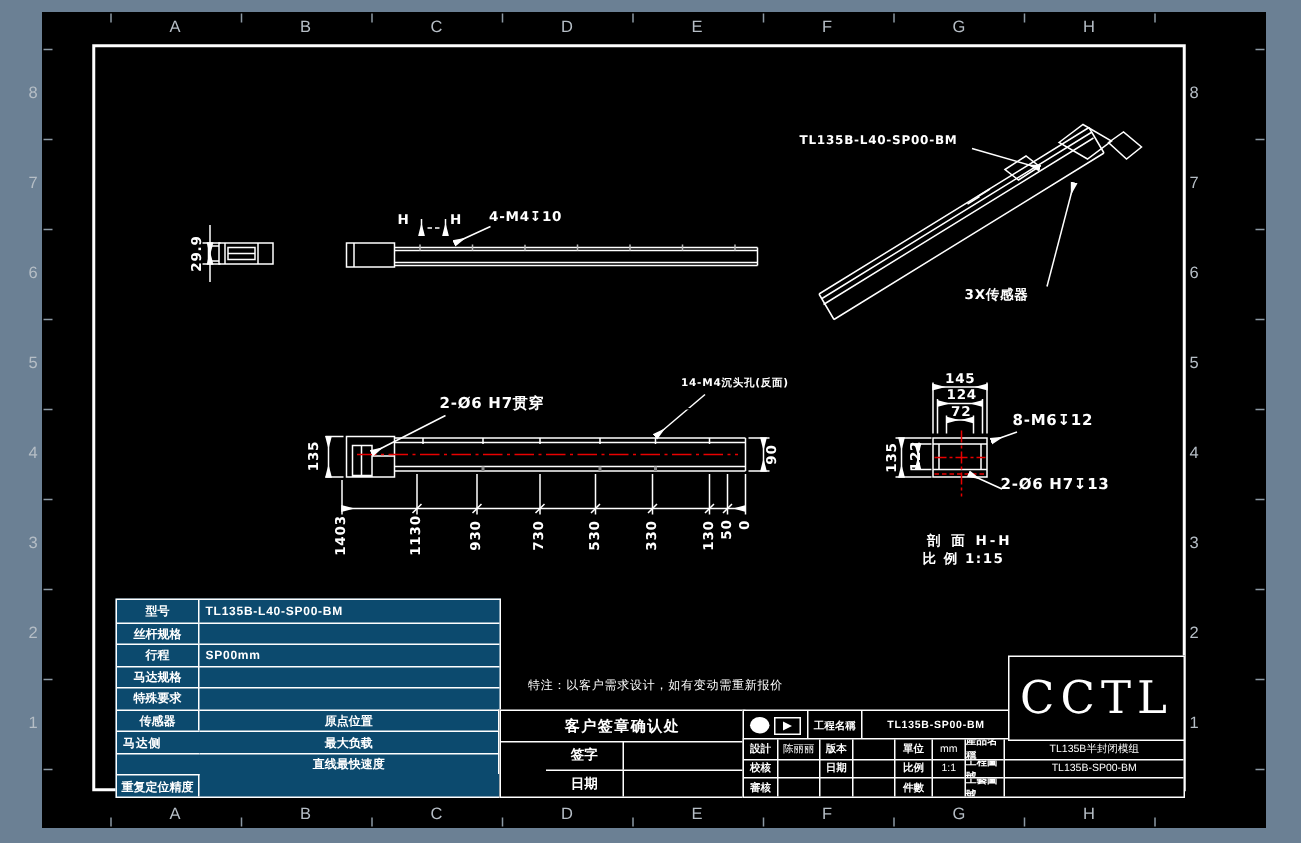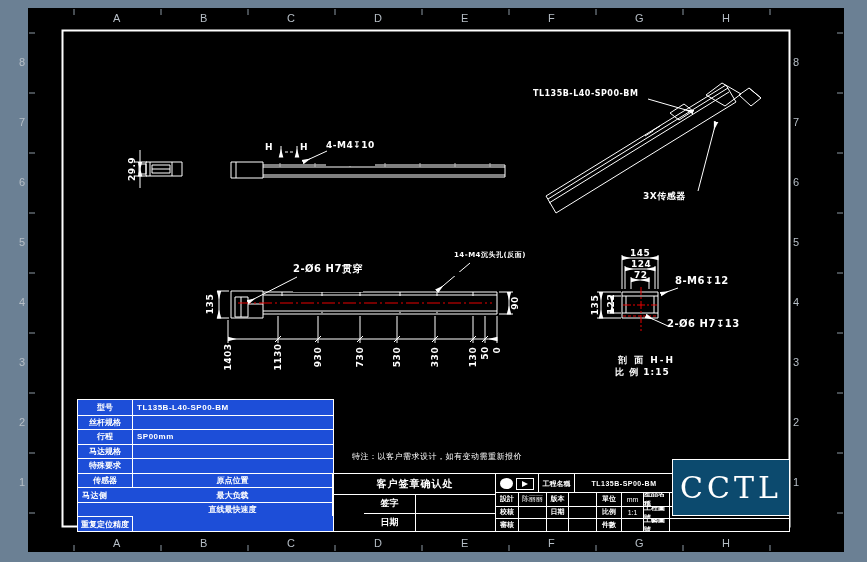--- a/index.html
+++ b/index.html
@@ -3,25 +3,25 @@
 <meta charset="utf-8">
 <style>
   html,body{margin:0;padding:0;}
   body{width:867px;height:562px;background:#6b8094;position:relative;overflow:hidden;
        font-family:"Liberation Sans",sans-serif;}
   .sheet{position:absolute;left:28px;top:8px;width:816px;height:544px;background:#000;}
   svg.lines{position:absolute;left:0;top:0;pointer-events:none;}
   .t{position:absolute;color:#fff;white-space:nowrap;font-family:"DejaVu Sans",sans-serif;}
   .dim{font-weight:bold;font-size:9px;letter-spacing:.5px;}
   .rot{transform:translate(-50%,-50%) rotate(-90deg);}
-  .ul{border-bottom:4px solid #000000;padding-bottom:12px;}
+  .ul{border-bottom:1px solid #000000;padding-bottom:12px;}
   .ruler{position:absolute;color:#b6bec6;font-size:11px;font-family:"Liberation Sans",sans-serif;}
   .note{font-weight:normal;font-size:8px;letter-spacing:.5px;}
   
-  .spec{position:absolute;left:77px;top:399px;width:255px;height:131px;background:#1d4ed8;
+  .spec{position:absolute;left:77px;top:399px;width:255px;height:131px;background:#0c4a6e;
         border:1px solid #fff;display:grid;grid-template-columns:55px 1fr;grid-auto-rows:1fr;color:#fff;}
   .spec .c{border-top:1px solid #fff;display:flex;align-items:center;overflow:hidden;}
   .spec .c:nth-child(-n+2){border-top:none;}
   .spec .lab{justify-content:center;font-weight:bold;font-size:8px;border-right:1px solid #fff;}
   .spec .val{padding-left:4px;font-weight:bold;font-size:8px;letter-spacing:.5px;}
   
   .sign{position:absolute;left:333px;top:473px;width:162px;height:57px;background:#000;color:#fff;
         border:1px solid #fff;display:grid;grid-template-columns:30px 52px 1fr;grid-template-rows:20px 1fr 1fr;}
   .sign .hd{grid-column:1/4;display:flex;align-items:center;justify-content:center;font-weight:bold;font-size:10px;letter-spacing:1px;}
   .sign .sl{border-top:1px solid #fff;border-right:1px solid #fff;display:flex;align-items:center;justify-content:center;font-weight:bold;font-size:9px;}
@@ -34,21 +34,21 @@
   .tb1>div+div{border-left:1px solid #fff;}
   .tb1 .lbl{font-weight:bold;font-size:7px;}
   .tb1 .vv{font-weight:bold;font-size:7px;letter-spacing:.5px;}
   .tb2{position:absolute;left:495px;top:492px;width:293px;height:38px;background:#000;color:#fff;
        border:1px solid #fff;display:grid;grid-template-columns:22px 28px 22px 28px 25px 22px 26px 1fr;
        grid-template-rows:repeat(3,1fr);font-size:7px;}
   .tb2>div{border-left:1px solid #fff;border-top:1px solid #fff;display:flex;align-items:center;justify-content:center;overflow:hidden;}
   .tb2>div:nth-child(8n+1){border-left:none;}
   .tb2>div:nth-child(-n+8){border-top:none;}
   .tb2 .lbl{font-weight:bold;}
-  .cctl{position:absolute;left:672px;top:459px;width:116px;height:55px;background:#0c4a6e;color:#fff;
+  .cctl{position:absolute;left:672px;top:437px;width:116px;height:55px;background:#000000;color:#fff;
         border:1px solid #fff;display:flex;align-items:center;justify-content:center;
         font-family:"DejaVu Serif",serif;font-size:30px;letter-spacing:4px;}
   .logoc{width:13px;height:11px;border-radius:50%;background:#fff;display:inline-block;margin-right:3px;}
   .logot{width:16px;height:10px;border:1px solid #fff;display:inline-flex;align-items:center;justify-content:center;}
   .logot i{display:block;width:0;height:0;border-left:6px solid #fff;border-top:3px solid transparent;border-bottom:3px solid transparent;}
 </style>
 </head>
 <body>
 
 <div class="sheet"></div>

